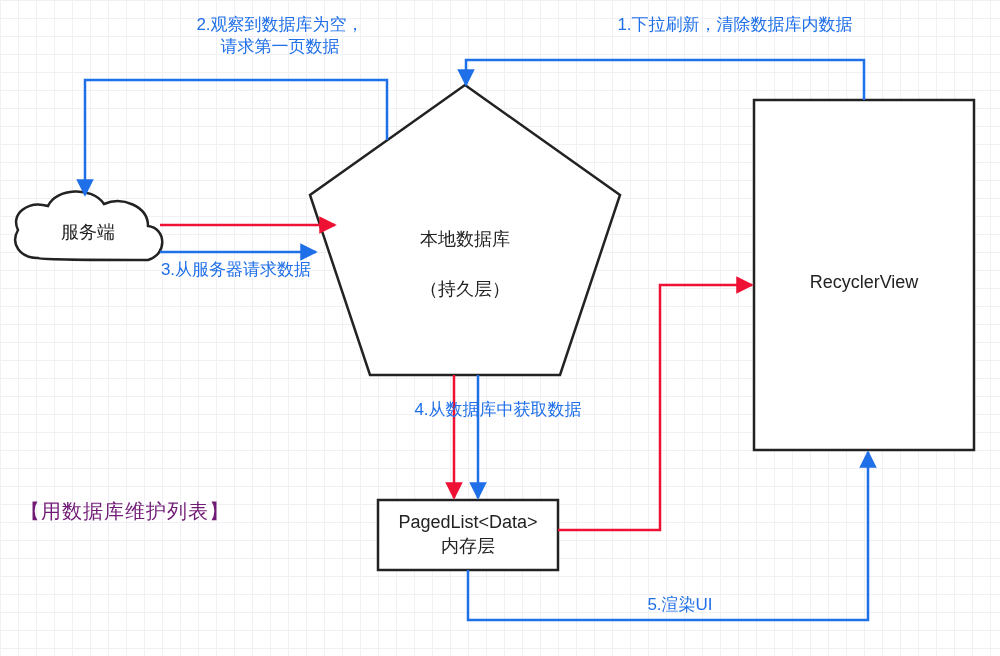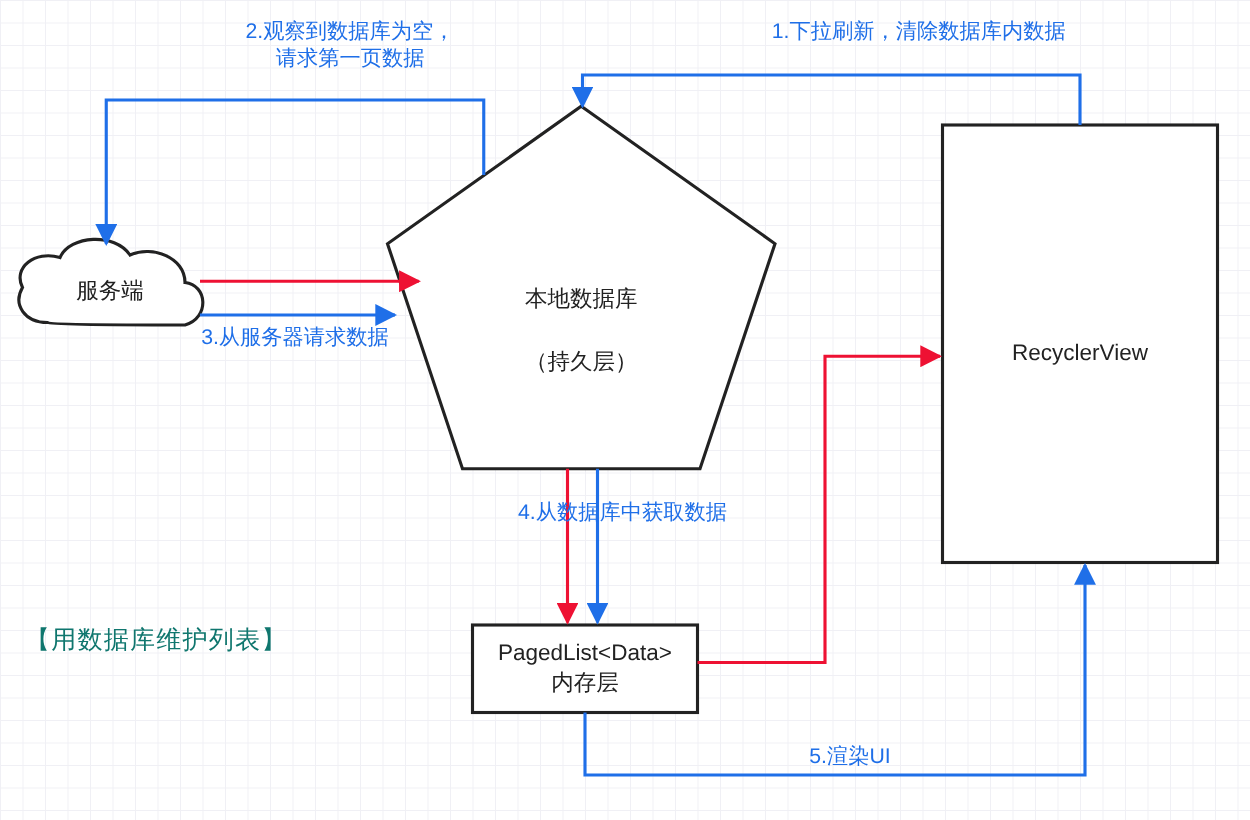--- a/index.html
+++ b/index.html
@@ -29,21 +29,21 @@
     font-size: 18px;
   }
   .box-stroke { stroke: #222; stroke-width: 2.5; fill: #fff; }
   .arrow-blue { stroke: #1f6fe8; stroke-width: 2.5; fill: none; }
   .arrow-red  { stroke: #e13; stroke-width: 2.5; fill: none; }
   .caption {
     position: absolute;
     left: 20px;
     top: 498px;
     font-size: 20px;
-    color: #0f766e;
+    color: #701a75;
     letter-spacing: 1px;
   }
 </style>
 </head>
 <body>
 
 <div class="grid-bg"></div>
 
 <svg viewBox="0 0 1000 656" width="1000" height="656">
   <defs>

